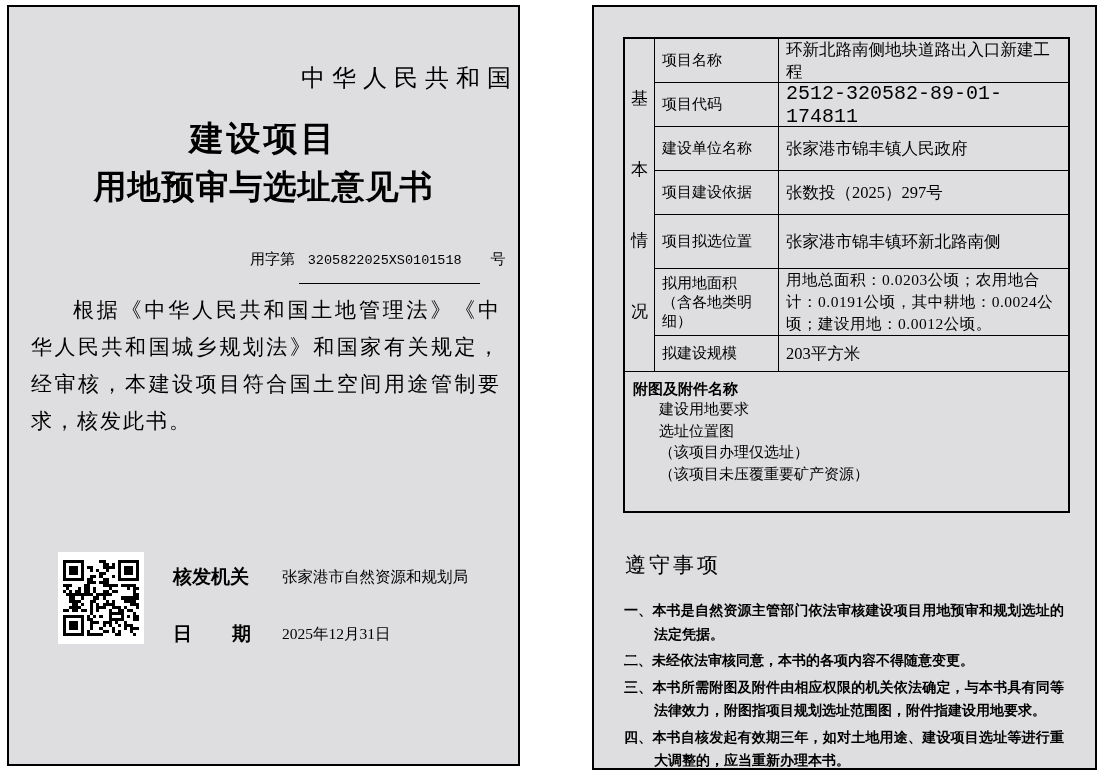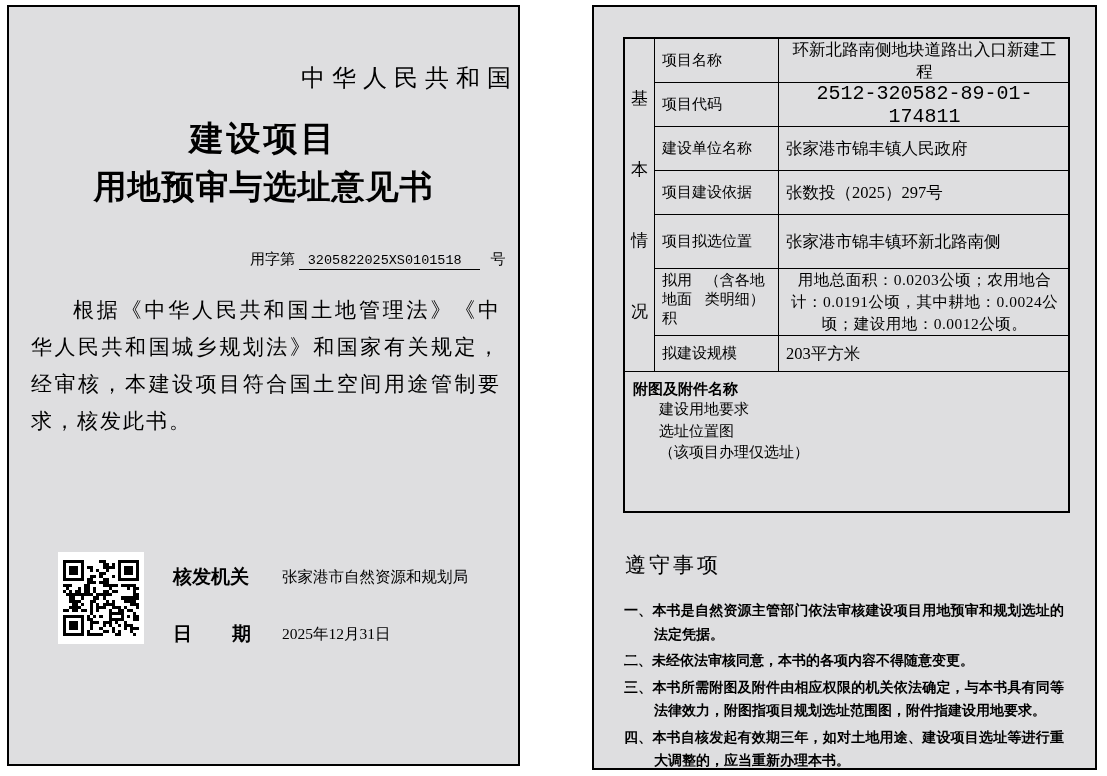--- a/index.html
+++ b/index.html
@@ -12,21 +12,21 @@
   
   .country { position:absolute; top:55px; left:0; width:100%; text-align:right;
              font-size:24px; letter-spacing:7px; font-family:"Liberation Serif", serif; }
   .title1 { position:absolute; top:109px; left:0; width:100%; text-align:center;
             font-size:34px; font-weight:bold; letter-spacing:3px;
             font-family:"Liberation Sans", sans-serif; }
   .title2 { position:absolute; top:158px; left:0; width:100%; text-align:center;
             font-size:33px; font-weight:bold; letter-spacing:1px;
             font-family:"Liberation Sans", sans-serif; }
   .docno-line { position:absolute; top:243px; left:241px; font-size:15px; white-space:nowrap; }
-  .docno-num { display:inline-block; border-bottom:1px solid #000; padding:0 18px 1px 9px;
+  .docno-num { display:inline-block; border-bottom:1px solid #000; padding:0 18px 15px 9px;
                font-family:"Liberation Mono", monospace; font-size:13.5px; margin-right:7px; }
   .cover-body { position:absolute; top:284px; left:22px; width:470px;
                 font-size:21px; line-height:37px; letter-spacing:2px; text-indent:2em;
                 font-family:"Liberation Sans", sans-serif; text-align:justify; }
   .qr-box { position:absolute; left:49px; top:545px; width:86px; height:92px;
             background:#ffffff; padding:5px; }
   .qr-box svg { width:100%; height:100%; display:block; }
   .issue-label { position:absolute; left:164px; font-size:19px; font-weight:bold;
                  font-family:"Liberation Sans", sans-serif; width:78px; }
   .issue-label.split { display:flex; justify-content:space-between; }
@@ -39,23 +39,23 @@
   .info-table { position:absolute; left:29px; top:30px; width:447px; height:476px;
                 border:2px solid #000; display:grid;
                 grid-template-columns:30px 124px 1fr;
                 grid-template-rows:44px 44px 44px 44px 54px 67px 36px 1fr; }
   .cell { display:flex; align-items:center; font-size:15px; padding:2px 5px 2px 7px; }
   .rb { border-bottom:1px solid #000; }
   .rr { border-right:1px solid #000; }
   .side-cell { grid-column:1; grid-row:1/8; display:flex; flex-direction:column;
                justify-content:space-evenly; align-items:center;
                font-size:17px; border-right:1px solid #000; border-bottom:1px solid #000; }
-  .val { font-size:16.5px;text-align:center; }
+  .val { font-size:16.5px; }
   .val.mono { font-family:"Liberation Mono", monospace; font-size:20px; }
-  .lbl2-wrap { display:flex; flex-direction:row; justify-content:center; line-height:19px; }
+  .lbl2-wrap { display:flex; flex-direction:column; justify-content:center; line-height:19px; }
   .lbl2-wrap .sub { font-size:15px; }
   .area-val { font-size:15.5px; line-height:22px; letter-spacing:0.5px; }
   .attach-cell { grid-column:1/4; grid-row:8; padding:6px 8px; font-size:15px; }
   .attach-header { font-weight:bold; font-family:"Liberation Sans", sans-serif;
                    font-size:15px; line-height:21px; }
   .attach-item { padding-left:26px; line-height:21.5px; font-family:"Liberation Serif", serif; }
 
   .notes-title { position:absolute; left:31px; top:544px; font-size:21px; letter-spacing:3px;
                  font-family:"Liberation Sans", sans-serif; }
   .notes-list { position:absolute; left:30px; top:592px; width:440px;
@@ -339,20 +339,21 @@
     <div class="cell rb val area-val" style="grid-column:3;grid-row:6">用地总面积：0.0203公顷；农用地合计：0.0191公顷，其中耕地：0.0024公顷；建设用地：0.0012公顷。</div>
 
     <div class="cell rb rr" style="grid-column:2;grid-row:7">拟建设规模</div>
     <div class="cell rb val" style="grid-column:3;grid-row:7">203平方米</div>
 
     <div class="attach-cell">
       <div class="attach-header">附图及附件名称</div>
       <div class="attach-item">建设用地要求</div>
       <div class="attach-item">选址位置图</div>
       <div class="attach-item">（该项目办理仅选址）</div>
+      <div class="attach-item">（该项目未压覆重要矿产资源）</div>
     </div>
   </div>
 
   <div class="notes-title">遵守事项</div>
   <div class="notes-list">
     <div class="notes-item">一、本书是自然资源主管部门依法审核建设项目用地预审和规划选址的法定凭据。</div>
     <div class="notes-item">二、未经依法审核同意，本书的各项内容不得随意变更。</div>
     <div class="notes-item">三、本书所需附图及附件由相应权限的机关依法确定，与本书具有同等法律效力，附图指项目规划选址范围图，附件指建设用地要求。</div>
     <div class="notes-item">四、本书自核发起有效期三年，如对土地用途、建设项目选址等进行重大调整的，应当重新办理本书。</div>
   </div>

